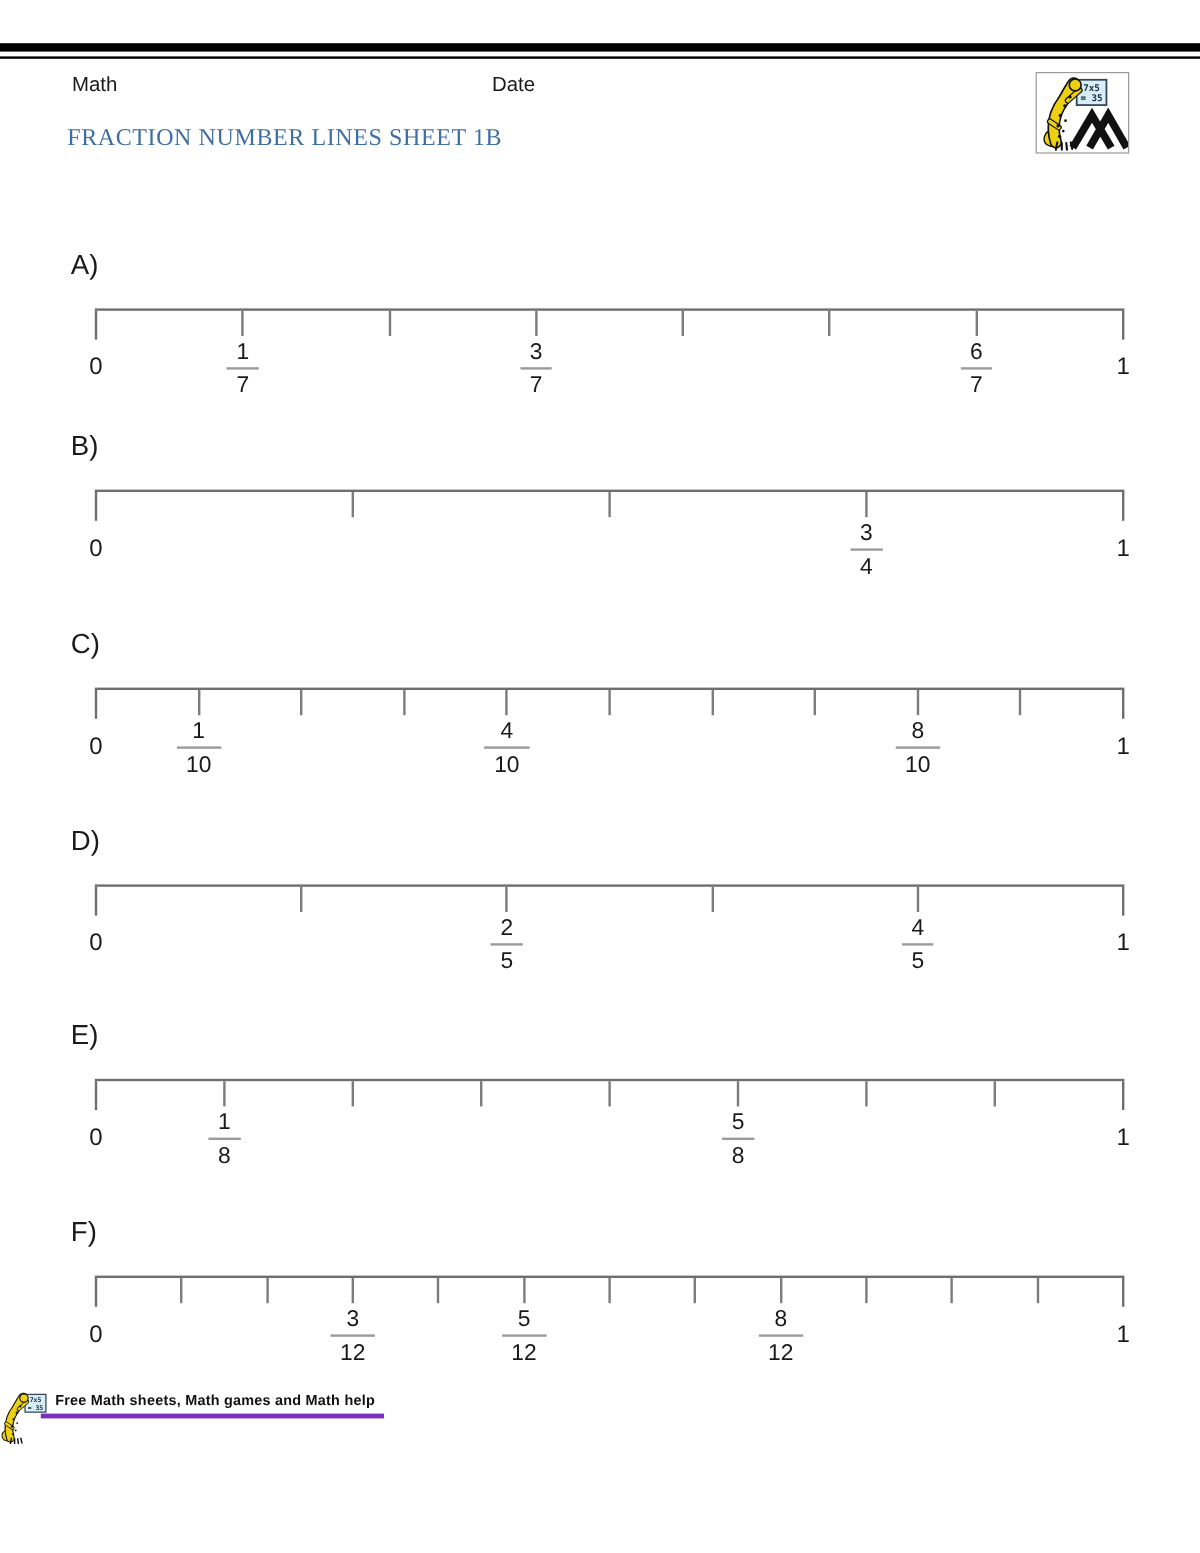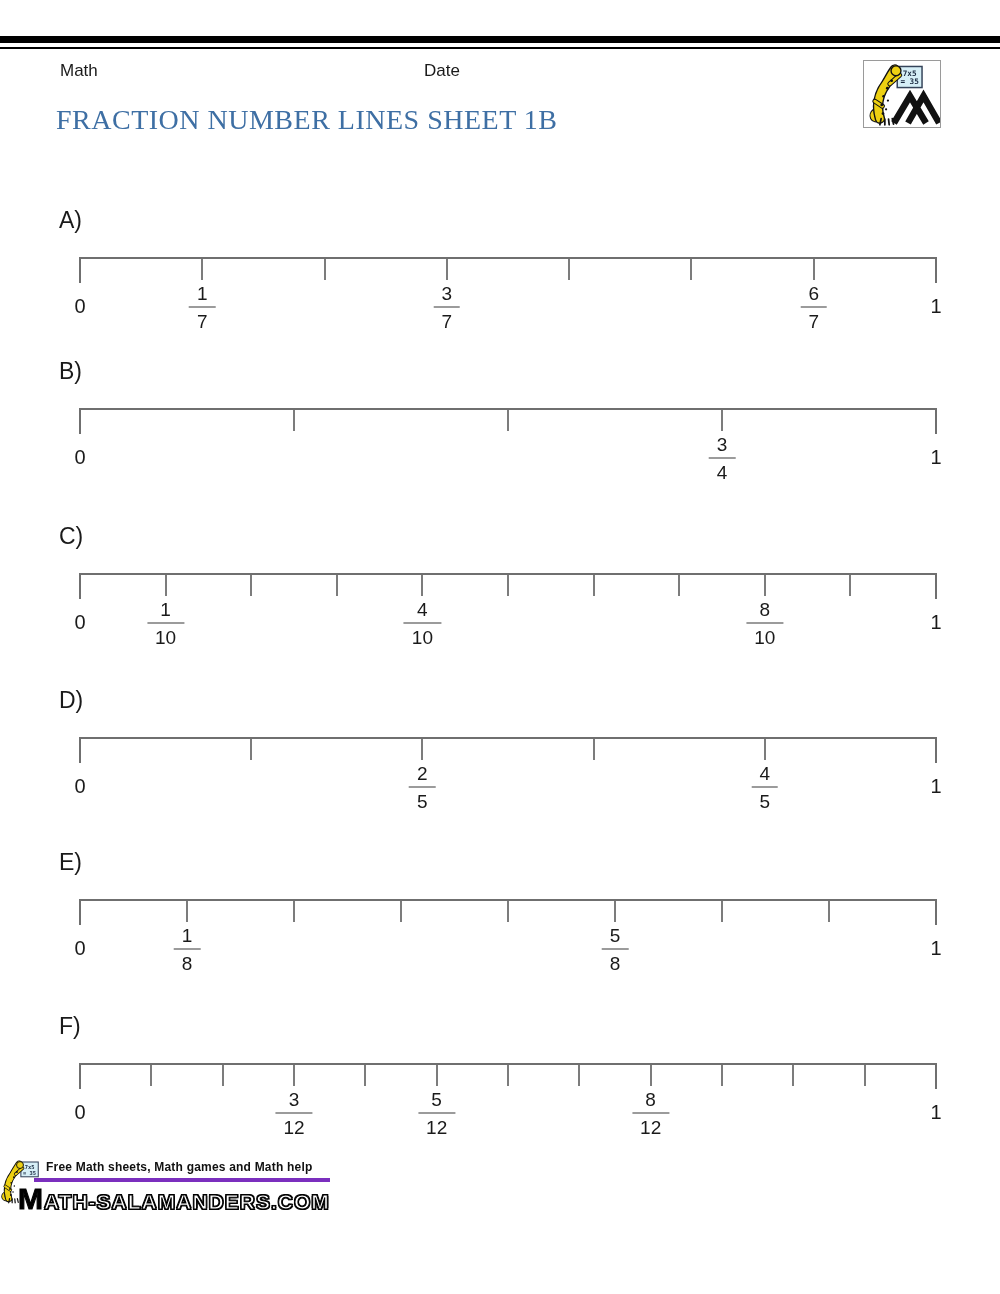--- a/index.html
+++ b/index.html
@@ -5,29 +5,29 @@
   html,body{margin:0;padding:0;background:#fff;}
   .page{
     position:relative; width:1000px; height:1294px; background:#ffffff;
     font-family:"Liberation Sans", sans-serif; color:#1a1a1a; overflow:hidden;
   }
   .top-rule{
     position:absolute; top:36px; left:0; width:1000px; height:13px;
     border-top:7px solid #000; border-bottom:2px solid #000; box-sizing:border-box;
   }
   .name-label{position:absolute; left:60px; top:61px; font-size:17px;}
-  .date-label{position:absolute; left:410px; top:61px; font-size:17px;margin-left:14px;}
+  .date-label{position:absolute; left:410px; top:61px; font-size:17px;}
   .corner-logo{
     position:absolute; left:863px; top:60px; width:78px; height:68px;
     border:1px solid #9a9a9a; background:#fff; box-sizing:border-box;
   }
   .page-title{
     position:absolute; left:56px; top:104px; margin:0;
     font-family:"Liberation Serif", serif; font-weight:normal;
-    font-size:28px; letter-spacing:0.5px; color:var(--title-color,#3E6FA4);
+    font-size:20px; letter-spacing:0.5px; color:var(--title-color,#3E6FA4);
     white-space:nowrap;
   }
   .instruction{
     position:absolute; left:56px; top:168px; margin:0;
     font-size:22px; font-style:italic; color:#111; white-space:nowrap;
   }
   
   .nl-section{position:absolute; left:0; width:1000px; height:150px;}
   .nl-label{position:absolute; left:59px; top:0; font-size:23px; color:#1a1a1a;}
   .nl-area{position:absolute; left:80px; top:50px; width:856px; height:90px;}
@@ -283,18 +283,17 @@
       </div>
     </div>
 
   <div class="footer">
     <div class="footer-inner">
       <svg class="footer-sala" viewBox="0 0 46 50">
         <use href="#sym-salamander" width="46" height="50"></use>
       </svg>
       <div class="footer-col">
         <div class="tagline">Free Math sheets, Math games and Math help</div>
-        <div class="site-name">MATH-SALAMANDERS.COM</div>
       </div>
     </div>
   </div>
 
 </div>
 
 </body></html>

